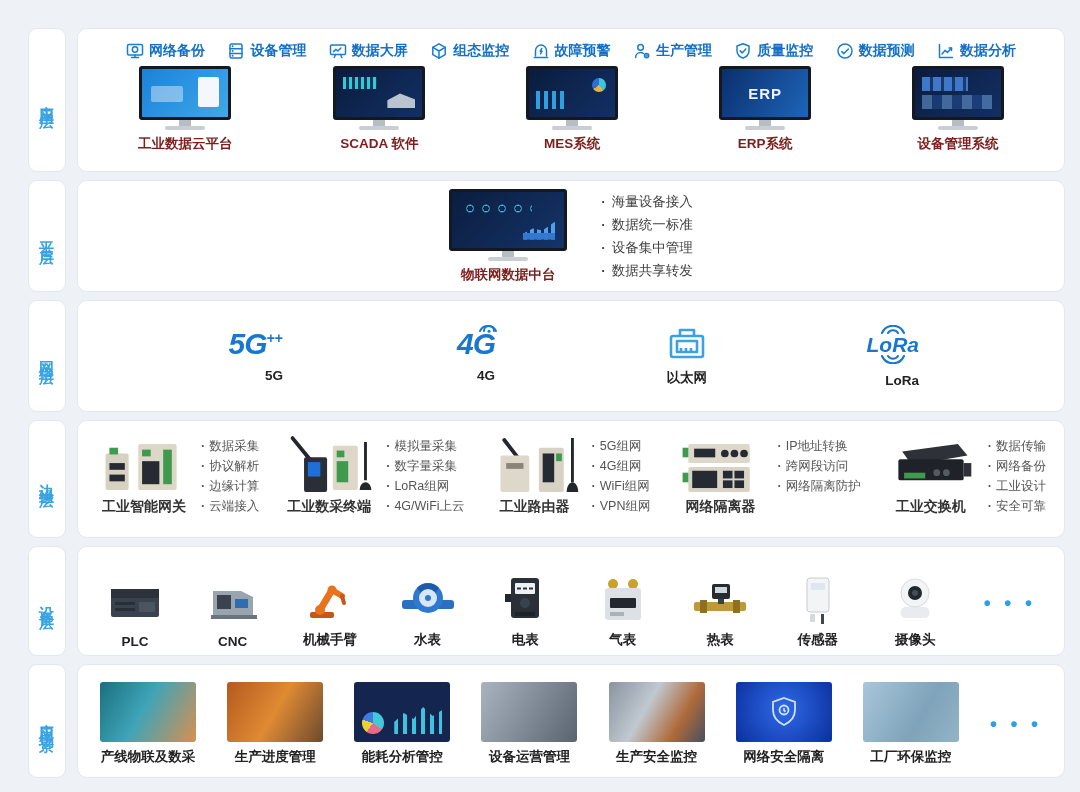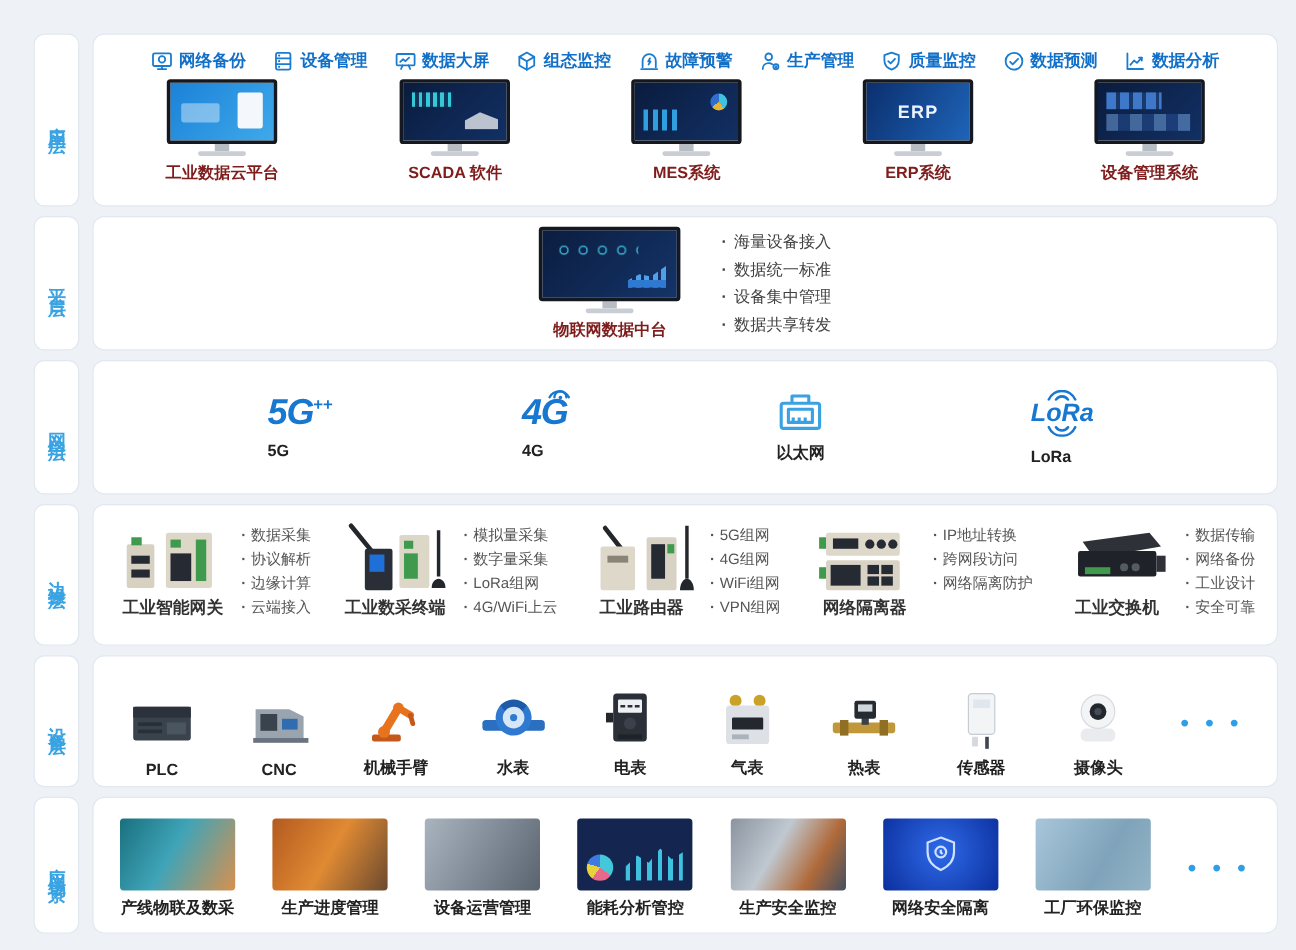--- a/index.html
+++ b/index.html
@@ -73,21 +73,21 @@
   .sc-iot::after{content:"";position:absolute;right:9px;bottom:8px;width:32px;height:20px;
     background:linear-gradient(0deg,#2f7ad0 0 35%,transparent 35%),
                repeating-linear-gradient(90deg,#4fa0e8 0 4px,transparent 4px 7px);
     clip-path:polygon(0 70%,30% 45%,60% 55%,100% 10%,100% 100%,0 100%);}
   .bullets{list-style:none;margin:0;padding:0;font-size:13.5px;color:#404040;}
   .bullets li{line-height:23px;white-space:nowrap;}
   .bullets li::before{content:"·";font-weight:bold;margin-right:6px;}
 
   
   .net-row{height:100%;display:flex;align-items:center;justify-content:space-between;padding:0 145px;}
-  .net-item{display:flex;flex-direction:column;align-items:flex-start;gap:9px;min-width:60px;}
+  .net-item{display:flex;flex-direction:column;align-items:flex-end;gap:9px;min-width:60px;}
   .net-label{font-size:13.5px;font-weight:600;color:#222;}
   .logo-txt{color:#1878d0;font-weight:800;font-style:italic;font-size:30px;line-height:1;letter-spacing:-1px;}
   .logo-txt sup{font-size:14px;font-style:normal;letter-spacing:0;}
   .g4wrap{position:relative;display:inline-block;}
   .g4wrap svg{position:absolute;top:-9px;right:-4px;}
   .lora{display:flex;flex-direction:column;align-items:center;line-height:1;}
   .lora-txt{color:#1878d0;font-weight:800;font-size:21px;font-style:italic;letter-spacing:0;}
 
   
   .edge-row{height:100%;display:flex;justify-content:space-between;align-items:flex-start;padding:13px 18px 0;box-sizing:border-box;}
@@ -556,26 +556,26 @@
 
       <div class="scn-item">
         <div class="scn-img scn-s1"></div>
         <span class="scn-name">产线物联及数采</span>
       </div>
       <div class="scn-item">
         <div class="scn-img scn-s2"></div>
         <span class="scn-name">生产进度管理</span>
       </div>
       <div class="scn-item">
+        <div class="scn-img scn-s4"></div>
+        <span class="scn-name">能耗分析管控</span>
+      </div>
+      <div class="scn-item">
         <div class="scn-img scn-s3"></div>
         <span class="scn-name">设备运营管理</span>
-      </div>
-      <div class="scn-item">
-        <div class="scn-img scn-s4"></div>
-        <span class="scn-name">能耗分析管控</span>
       </div>
       <div class="scn-item">
         <div class="scn-img scn-s5"></div>
         <span class="scn-name">生产安全监控</span>
       </div>
       <div class="scn-item">
         <div class="scn-img scn-s6">
           <svg width="28" height="32" viewBox="0 0 28 32" fill="none" stroke="#cfe2ff" stroke-width="1.8">
               <path d="M14 2l11 4v8c0 7-4.5 12-11 15C7.5 26 3 21 3 14V6z"></path>
               <circle cx="14" cy="14" r="4.5"></circle>

